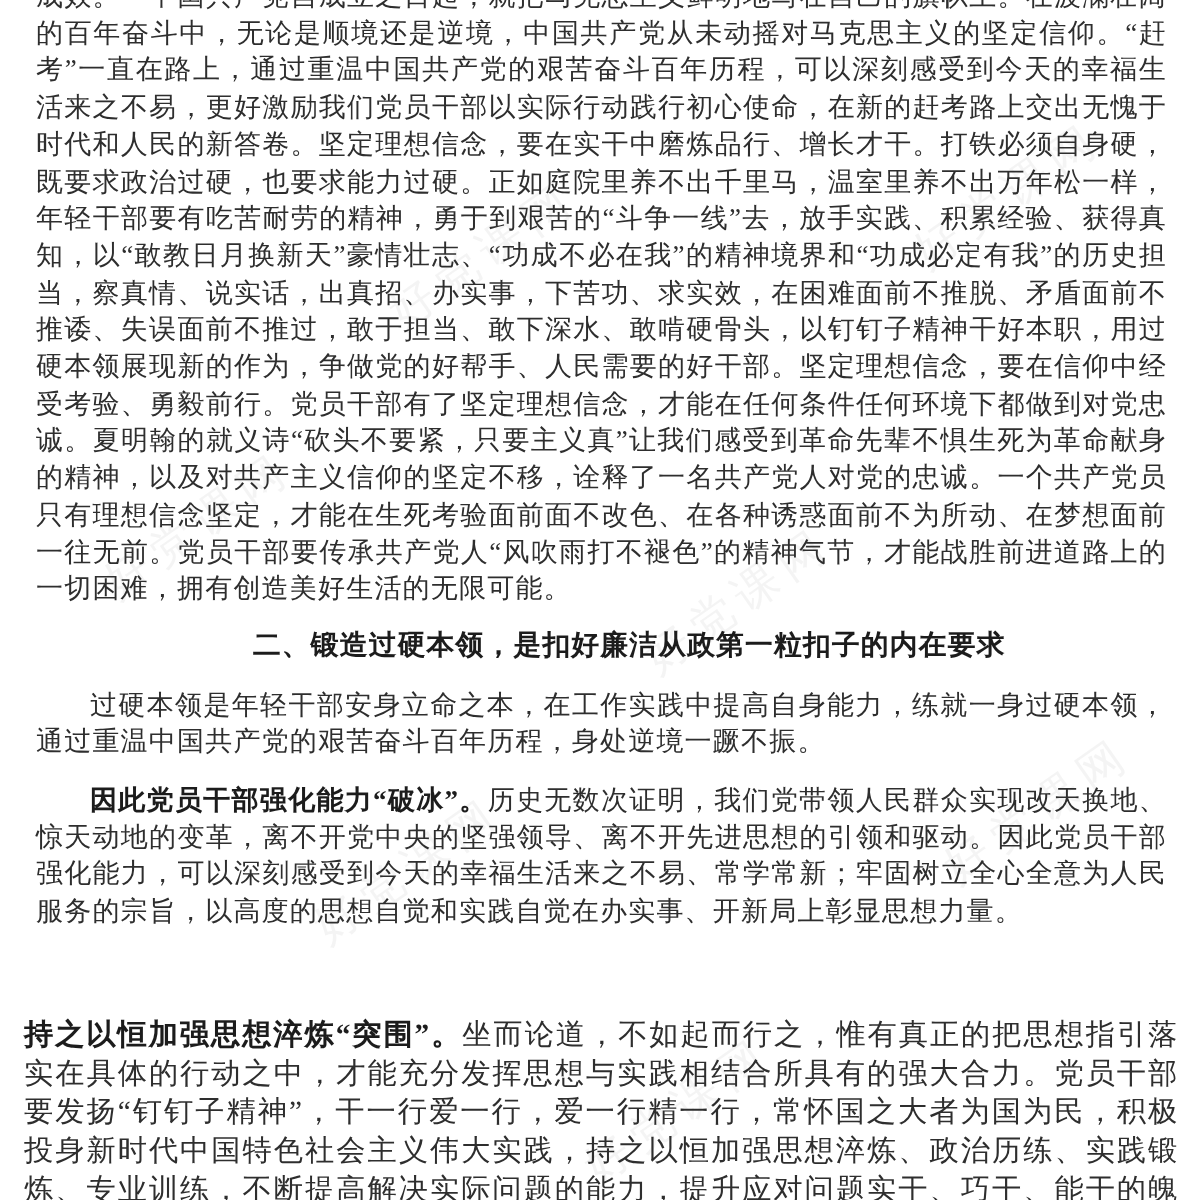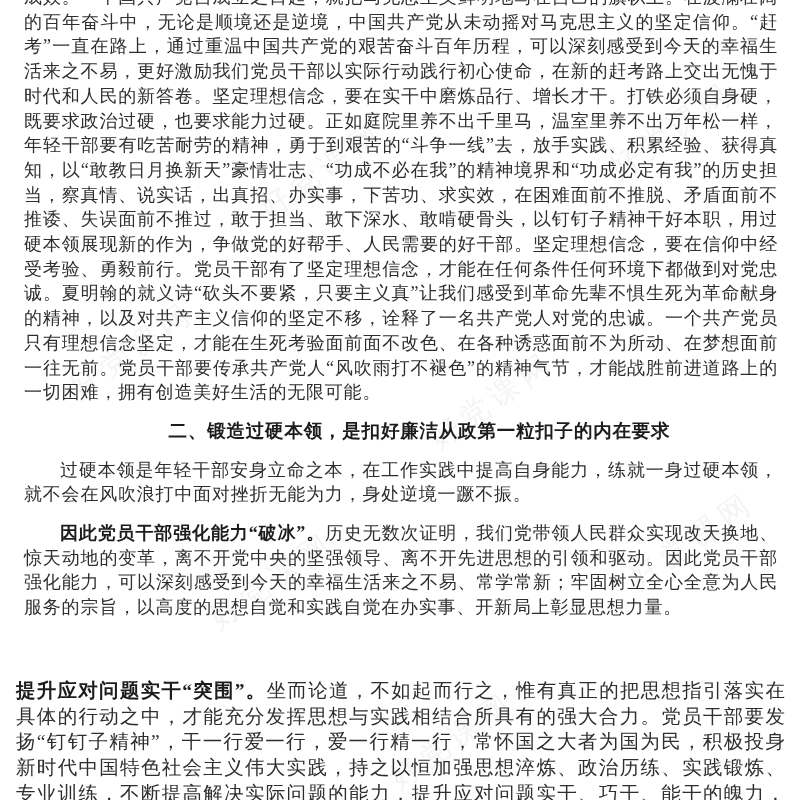--- a/index.html
+++ b/index.html
@@ -88,22 +88,22 @@
     <span class="wm" style="left:200px; top:560px;">好党课网</span>
     <span class="wm" style="left:620px; top:520px;">好党课网</span>
     <span class="wm" style="left:380px; top:720px;">好党课网</span>
   </div>
 
   <div class="page-top">
     <p class="para">成效。　中国共产党自成立之日起，就把马克思主义鲜明地写在自己的旗帜上。在波澜壮阔的百年奋斗中，无论是顺境还是逆境，中国共产党从未动摇对马克思主义的坚定信仰。“赶考”一直在路上，通过重温中国共产党的艰苦奋斗百年历程，可以深刻感受到今天的幸福生活来之不易，更好激励我们党员干部以实际行动践行初心使命，在新的赶考路上交出无愧于时代和人民的新答卷。坚定理想信念，要在实干中磨炼品行、增长才干。打铁必须自身硬，既要求政治过硬，也要求能力过硬。正如庭院里养不出千里马，温室里养不出万年松一样，年轻干部要有吃苦耐劳的精神，勇于到艰苦的“斗争一线”去，放手实践、积累经验、获得真知，以“敢教日月换新天”豪情壮志、“功成不必在我”的精神境界和“功成必定有我”的历史担当，察真情、说实话，出真招、办实事，下苦功、求实效，在困难面前不推脱、矛盾面前不推诿、失误面前不推过，敢于担当、敢下深水、敢啃硬骨头，以钉钉子精神干好本职，用过硬本领展现新的作为，争做党的好帮手、人民需要的好干部。坚定理想信念，要在信仰中经受考验、勇毅前行。党员干部有了坚定理想信念，才能在任何条件任何环境下都做到对党忠诚。夏明翰的就义诗“砍头不要紧，只要主义真”让我们感受到革命先辈不惧生死为革命献身的精神，以及对共产主义信仰的坚定不移，诠释了一名共产党人对党的忠诚。一个共产党员只有理想信念坚定，才能在生死考验面前面不改色、在各种诱惑面前不为所动、在梦想面前一往无前。党员干部要传承共产党人“风吹雨打不褪色”的精神气节，才能战胜前进道路上的一切困难，拥有创造美好生活的无限可能。</p>
 
     <h3 class="heading">二、锻造过硬本领，是扣好廉洁从政第一粒扣子的内在要求</h3>
 
-    <p class="para indent mt">过硬本领是年轻干部安身立命之本，在工作实践中提高自身能力，练就一身过硬本领，就不会在风吹浪打中面对挫折无能为力，身处逆境一蹶不振。</p>
+    <p class="para indent mt">过硬本领是年轻干部安身立命之本，在工作实践中提高自身能力，练就一身过硬本领，通过重温中国共产党的艰苦奋斗百年历程，身处逆境一蹶不振。</p>
 
     <p class="para indent mt"><span class="lead">因此党员干部强化能力“破冰”。</span><span>历史无数次证明，我们党带领人民群众实现改天换地、惊天动地的变革，离不开党中央的坚强领导、离不开先进思想的引领和驱动。因此党员干部强化能力，可以深刻感受到今天的幸福生活来之不易、常学常新；牢固树立全心全意为人民服务的宗旨，以高度的思想自觉和实践自觉在办实事、开新局上彰显思想力量。</span></p>
   </div>
 
   <div class="page-bottom">
-    <p class="para"><span class="lead">提升应对问题实干“突围”。</span><span>坐而论道，不如起而行之，惟有真正的把思想指引落实在具体的行动之中，才能充分发挥思想与实践相结合所具有的强大合力。党员干部要发扬“钉钉子精神”，干一行爱一行，爱一行精一行，常怀国之大者为国为民，积极投身新时代中国特色社会主义伟大实践，持之以恒加强思想淬炼、政治历练、实践锻炼、专业训练，不断提高解决实际问题的能力，提升应对问题实干、巧干、能干的魄力，更好的肩负时代</span></p>
+    <p class="para"><span class="lead">持之以恒加强思想淬炼“突围”。</span><span>坐而论道，不如起而行之，惟有真正的把思想指引落实在具体的行动之中，才能充分发挥思想与实践相结合所具有的强大合力。党员干部要发扬“钉钉子精神”，干一行爱一行，爱一行精一行，常怀国之大者为国为民，积极投身新时代中国特色社会主义伟大实践，持之以恒加强思想淬炼、政治历练、实践锻炼、专业训练，不断提高解决实际问题的能力，提升应对问题实干、巧干、能干的魄力，更好的肩负时代</span></p>
   </div>
 
 </div>
 
 </body></html>

